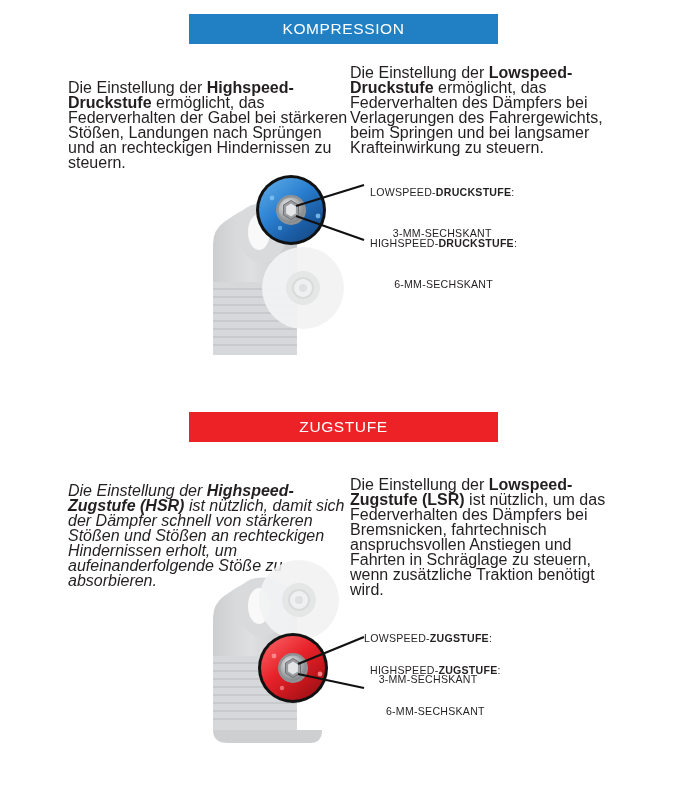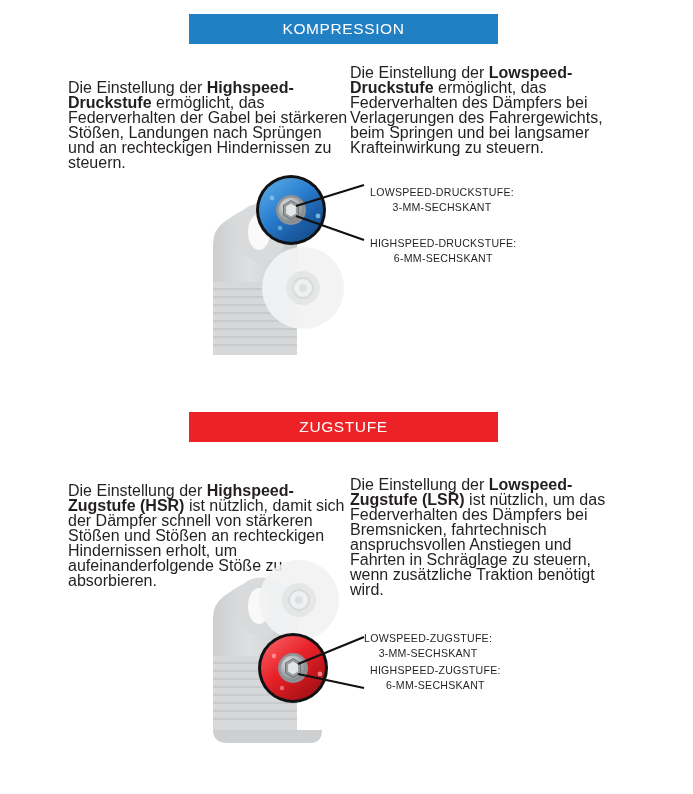--- a/index.html
+++ b/index.html
@@ -38,21 +38,21 @@
     position: absolute;
     font-size: 16px;
     line-height: 15px;
     color: #231f20;
     text-align: left;
   }
   .para b { font-weight: bold; }
 
   .para.c-left  { left: 68px;  top: 64px;  width: 282px; }
   .para.c-right { left: 350px; top: 49px;  width: 272px; }
-  .para.r-left  { left: 68px;  top: 467px; width: 278px; }
+  .para.r-left  { left: 68px;  top: 467px; width: 278px; font-style: italic; }
   .para.r-right { left: 350px; top: 461px; width: 272px; }
 
   
   .figure {
     position: absolute;
     left: 0;
     width: 693px;
   }
   .figure.compression { top: 160px; height: 195px; }
   .figure.rebound     { top: 558px; height: 195px; }
@@ -62,22 +62,22 @@
   
   .callout {
     position: absolute;
     font-size: 10.6px;
     letter-spacing: 0.25px;
     line-height: 15px;
     color: #231f20;
     text-align: center;
     white-space: nowrap;
   }
-  .callout b { font-weight: normal; }
-  .callout .sub { display: block; }
+  .callout b { font-weight: bold; }
+  .callout .sub { display: block; margin-top: 26px; }
 
   .callout.c-low  { left: 370px; top: 185px; }
   .callout.c-high { left: 370px; top: 236px; }
   .callout.r-low  { left: 364px; top: 631px; }
   .callout.r-high { left: 370px; top: 663px; }
 </style>
 </head>
 <body>
 
 <div class="section-bar compression">

